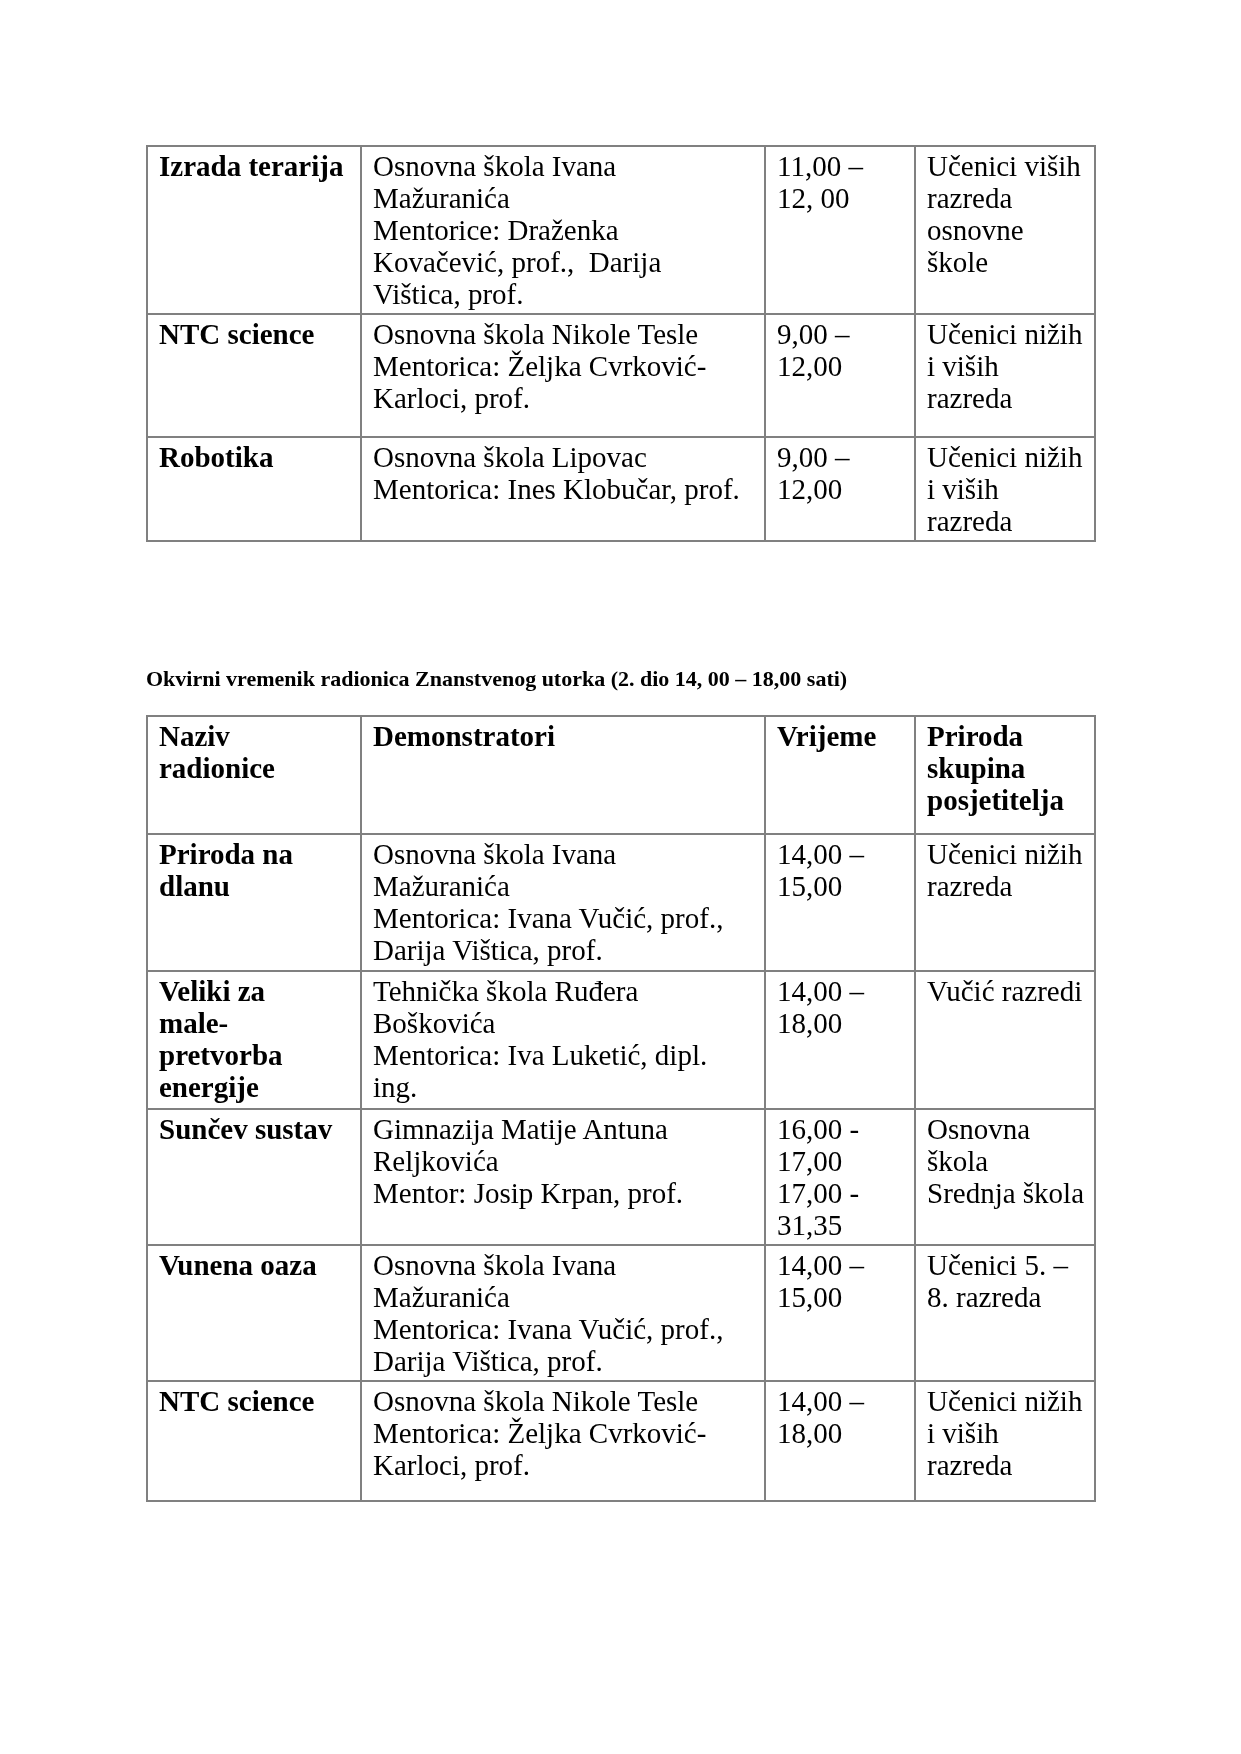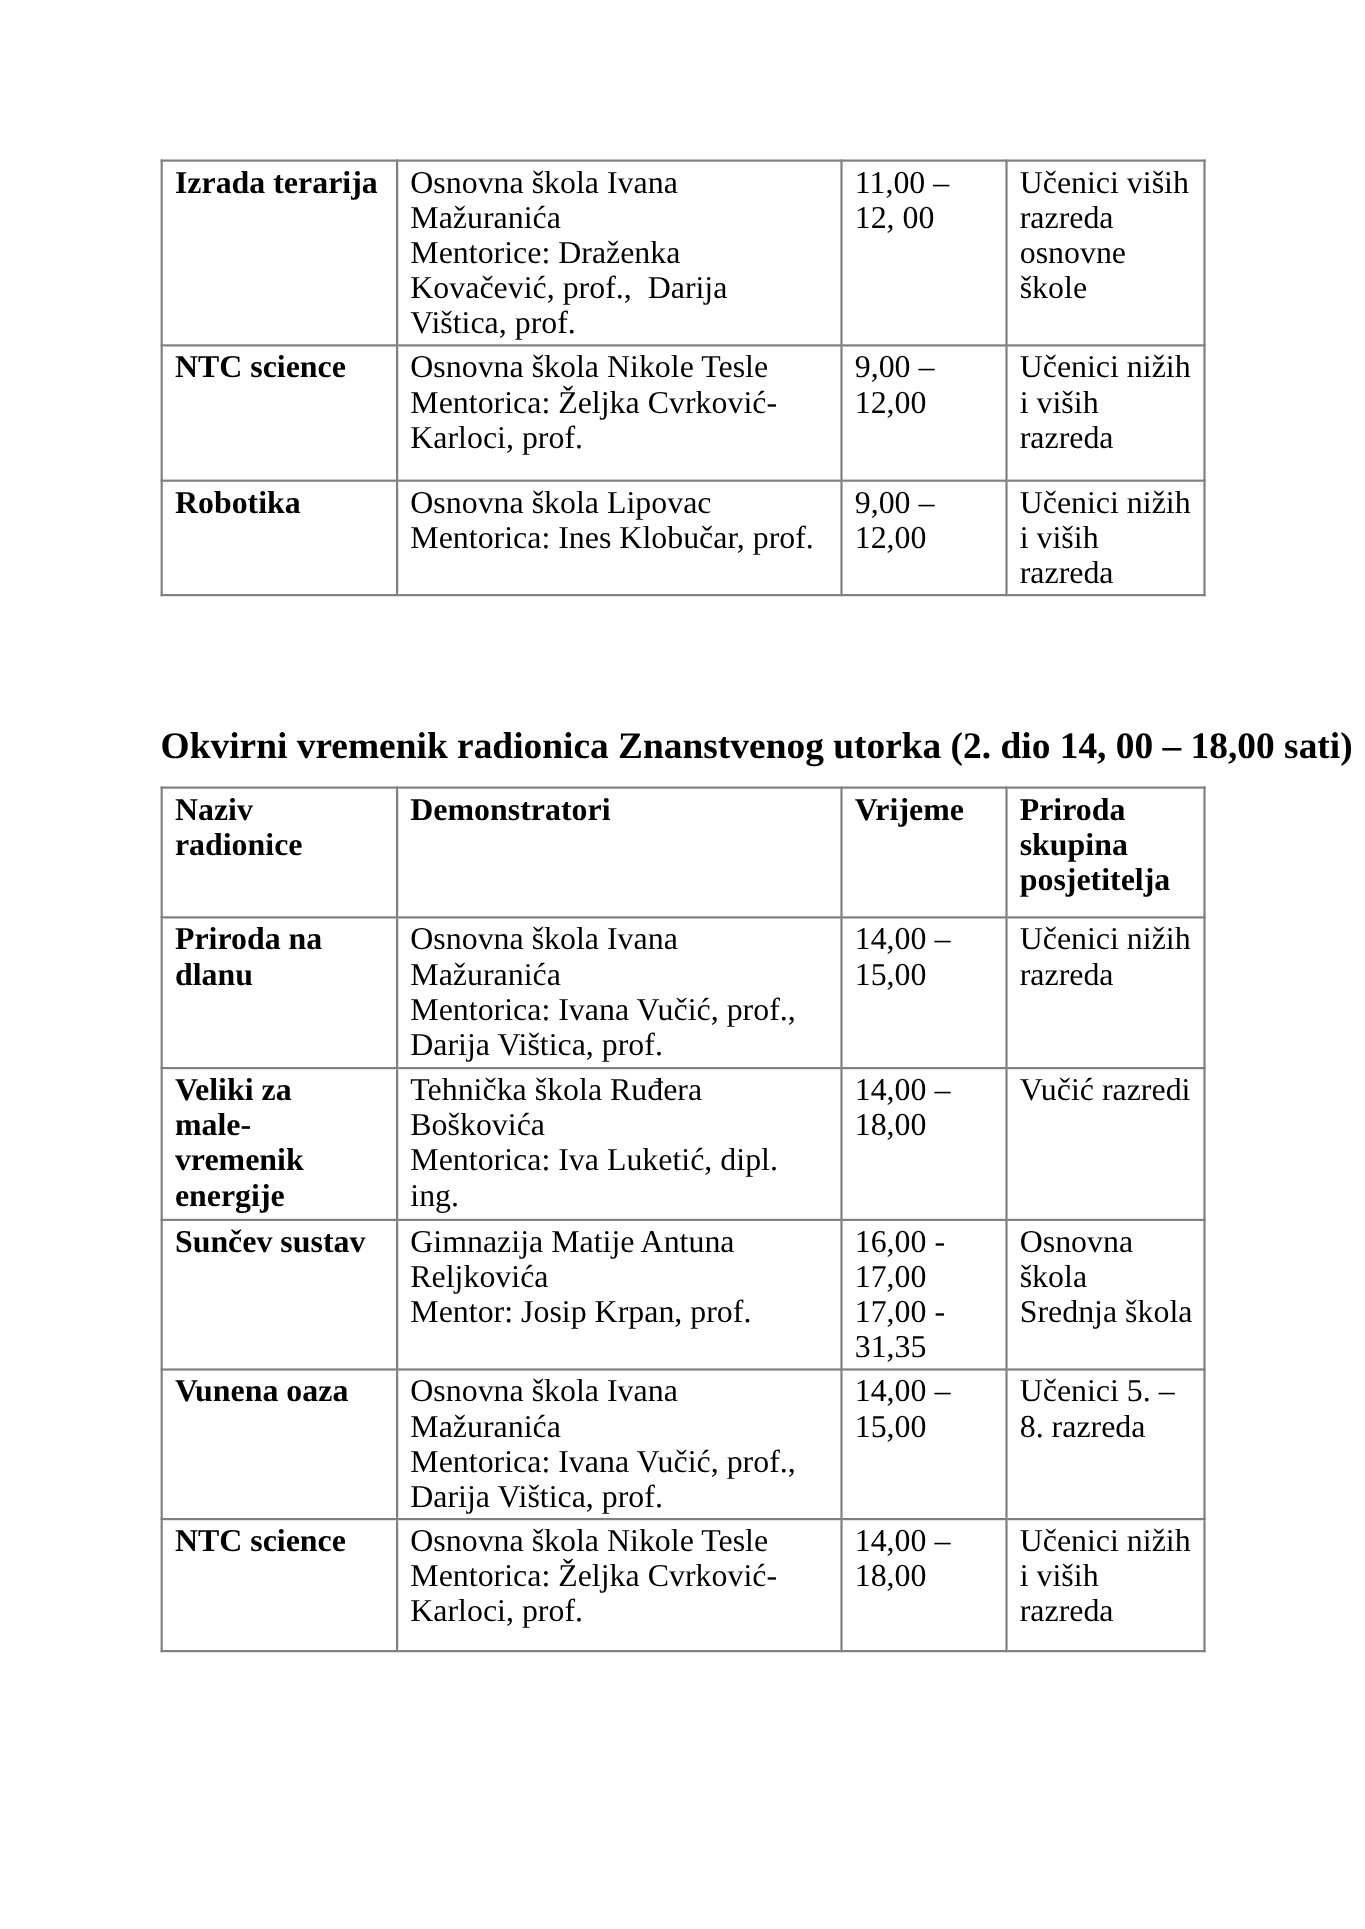--- a/index.html
+++ b/index.html
@@ -44,21 +44,21 @@
 
   .t2 tr:nth-child(1){height:118px;}
   .t2 tr:nth-child(2){height:137px;border-radius:21px;}
   .t2 tr:nth-child(3){height:138px;}
   .t2 tr:nth-child(4){height:134px;margin-left:32px;}
   .t2 tr:nth-child(5){height:135px;margin-left:24px;}
   .t2 tr:nth-child(6){height:120px;}
 
   .heading{
     position:absolute;left:146px;top:661px;width:1010px;
-    font-size:34px;line-height:35px;font-weight:bold;
+    font-size:22px;line-height:35px;font-weight:bold;
     white-space:nowrap;
   }
 </style>
 </head>
 <body>
 
 <div class="page">
 
   <table class="wtable t1">
     <colgroup>
@@ -133,21 +133,21 @@
 Mentorica: Ivana Vučić, prof.,
 Darija Vištica, prof.</td>
         <td>14,00 –
 15,00</td>
         <td>Učenici nižih
 razreda</td>
       </tr>
       <tr>
         <td class="bold">Veliki za
 male-
-vremenik
+pretvorba
 energije</td>
         <td>Tehnička škola Ruđera
 Boškovića
 Mentorica: Iva Luketić, dipl.
 ing.</td>
         <td>14,00 –
 18,00</td>
         <td>Vučić razredi</td>
       </tr>
       <tr>

